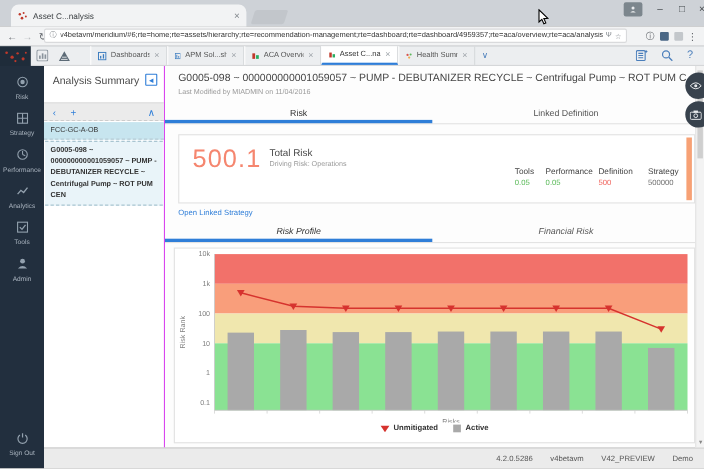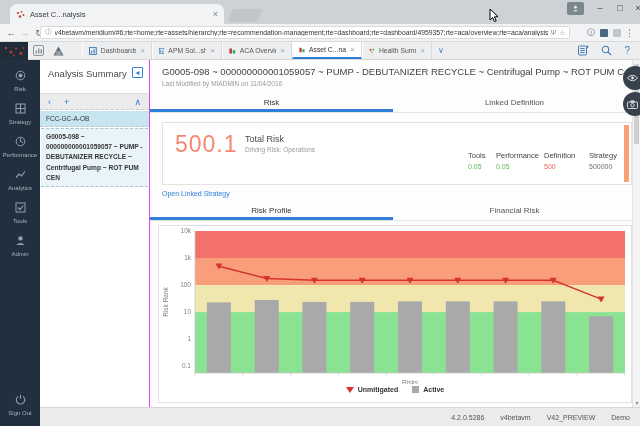--- a/index.html
+++ b/index.html
@@ -53,21 +53,21 @@
   #lp-selected { position:absolute; left:1px; top:68px; width:107px; background:#e9f4f9; border-top:1px dashed #a9c5d1; border-bottom:1px dashed #a9c5d1; font-size:6.6px; font-weight:bold; color:#333; line-height:1.55; padding:3px 5px; }
 
   
   #main { position:absolute; left:150px; top:60px; width:490px; height:347px; background:#fdfdfd; }
   #main-title { position:absolute; left:12px; top:6px; width:462px; font-size:9.5px; color:#444; white-space:nowrap; overflow:hidden; }
   #main-modified { position:absolute; left:12px; top:20px; font-size:6.5px; color:#9a9a9a; }
   .tabbar { position:absolute; left:0; width:486px; height:19px; border-bottom:1px solid #e3e3e3; display:flex; }
   .tabbar .tcell { width:50%; text-align:center; font-size:8px; color:#555; line-height:17px; }
   .tabbar .tcell.active { color:#333; border-bottom:3px solid #2f7ed8; }
   #tabs-main { top:34px; }
-  #tabs-sub { top:142px; }
+  #tabs-sub { top:142px;font-style:italic; }
 
   #risk-card { position:absolute; left:12px; top:62px; width:470px; height:63px; background:#fff; border:1px solid #e2e2e2; }
   #rc-total { position:absolute; left:12px; top:8px; font-size:23px; font-weight:300; color:#f5866f; letter-spacing:1px; }
   #rc-total-label { position:absolute; left:82px; top:11px; font-size:9px; color:#4a4a4a; }
   #rc-driving { position:absolute; left:82px; top:23px; font-size:6.5px; color:#9a9a9a; }
   .rc-cat { position:absolute; top:28px; }
   .rc-cat .c-label { font-size:7.5px; color:#444; display:block; }
   .rc-cat .c-value { font-size:7px; display:block; margin-top:3px; }
   #rc-bar { position:absolute; right:2px; top:2px; bottom:2px; width:5px; background:#f7a175; }
 

